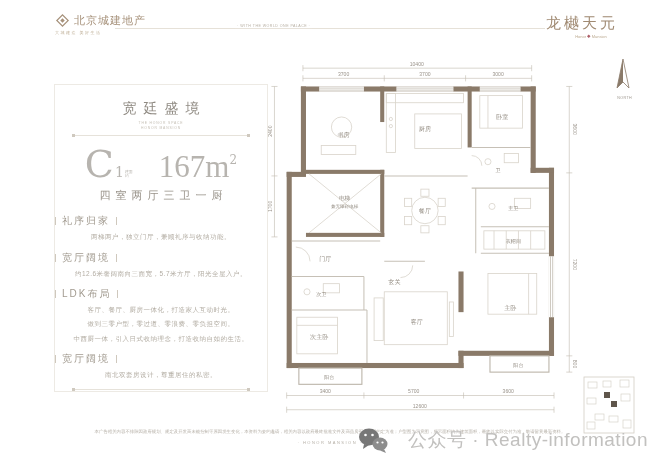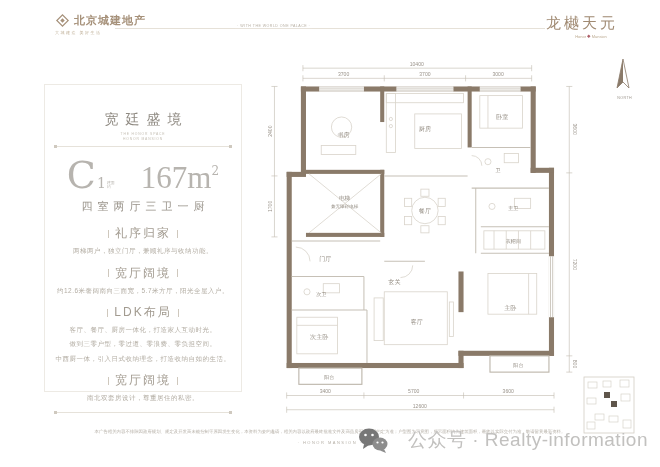--- a/index.html
+++ b/index.html
@@ -5,54 +5,54 @@
   * { margin:0; padding:0; box-sizing:border-box; }
   html,body { background:#ffffff; }
   .page {
     position:relative; width:660px; height:467px; background:#ffffff;
     font-family:"Liberation Sans", sans-serif; overflow:hidden;
   }
 
   
   .logo-left { position:absolute; left:55px; top:13px; }
   .logo-left .row { display:flex; align-items:center; gap:4px; }
-  .logo-left .name { font-size:11px; font-weight:bold; color:#a6917a; letter-spacing:1px; }
+  .logo-left .name { font-size:11px; font-weight:normal; color:#a6917a; letter-spacing:1px; }
   .logo-left .tagline { margin-top:2px; font-size:8px; color:#c3b49d; letter-spacing:3px;
     transform:scale(.5); transform-origin:left top; white-space:nowrap; }
   .header-line { position:absolute; left:115px; top:28px; width:430px; border-top:1px solid #e6e1d8; }
   .header-note { position:absolute; left:235px; top:24px; font-size:8px; color:#b8b0a4;
     background:#fff; padding:0 5px; letter-spacing:1px; white-space:nowrap;
     transform:scale(.45); transform-origin:left top; }
   .logo-right { position:absolute; left:546px; top:14px; width:90px; text-align:left; }
   .logo-right .name { font-family:"DejaVu Serif", serif; font-size:15px; color:#a08a72; letter-spacing:3px; white-space:nowrap; }
   .logo-right .sub { margin-top:1px; display:flex; justify-content:center; align-items:center; gap:3px;
     font-size:8px; color:#bcab92; transform:scale(.5); transform-origin:center top; white-space:nowrap; }
   .seal-dot { display:inline-block; width:5px; height:5px; background:#ad5f68; transform:rotate(45deg); }
 
   
-  .info { position:absolute; left:44px; top:84px; width:198px; height:308px;
-    border:1px solid #edeae4; text-align:center; padding-top:26px; }
+  .info { position:absolute; left:54px; top:84px; width:214px; height:308px;
+    border:1px solid #edeae4; text-align:center; padding-top:15px; }
   .info-title { font-family:"DejaVu Serif", serif; font-size:14px; letter-spacing:7px; text-indent:7px; color:#8f8a82; }
   .info-sub { margin-top:3px; font-size:8px; line-height:1.5; letter-spacing:2px; color:#c6c0b6;
     transform:scale(.42); transform-origin:center top; height:10px; }
   .divider { position:relative; width:176px; margin:4px auto 0; border-top:1px solid #e6e2da; }
   .divider::before, .divider::after { content:""; position:absolute; top:-2px; width:3px; height:3px; background:#cfc9bf; }
   .divider::before { left:-1px; } .divider::after { right:-1px; }
   .unit-line { margin-top:12px; display:flex; align-items:flex-end; justify-content:center; color:#b7b4af; }
   .u-c { font-family:"DejaVu Serif", serif; font-size:38px; line-height:.85; }
   .u-subnum { font-family:"DejaVu Serif", serif; font-size:14px; line-height:1; margin:0 1px 1px 1px; }
   .u-note { width:18px; font-size:7px; line-height:1.15; color:#bdbab4; word-break:break-all;
     transform:scale(.55); transform-origin:left bottom; margin-bottom:2px; text-align:left; }
   .u-area { font-family:Liberation Serif, serif; font-size:31px; line-height:.85; letter-spacing:0;margin-left:16px; }
   .u-sup { font-family:"DejaVu Serif", serif; font-size:12px; line-height:1; margin-bottom:14px; }
   .layout-text { margin-top:8px; font-size:11px; letter-spacing:5px; text-indent:5px; color:#99938a; }
   .sections { margin-top:11px; }
   .sec { margin-bottom:8px; }
-  .sec-head { display:flex; justify-content:center; align-items:center; gap:6px;
-    font-size:12px; letter-spacing:2px; color:#a29b90; }
+  .sec-head { display:flex; align-items:center; gap:6px;
+    font-size:10px; letter-spacing:2px; color:#a29b90; }
   .sec-head .bar { width:1px; height:8px; background:#cfc8bd; }
   .sec-line { margin-top:3px; font-size:6.5px; line-height:1.75; color:#b3ada3; letter-spacing:.5px; }
   .divider-bottom { margin-top:6px; }
 
   
   .plan { position:absolute; left:262px; top:58px; width:336px; height:368px; }
   .plan svg { width:100%; height:100%; }
   .north { position:absolute; left:610px; top:56px; width:26px; text-align:center; }
   .north .label { font-size:8px; color:#9a938a; letter-spacing:1px; transform:scale(.45); transform-origin:center top; }
   .keyplan { position:absolute; left:583px; top:376px; }

